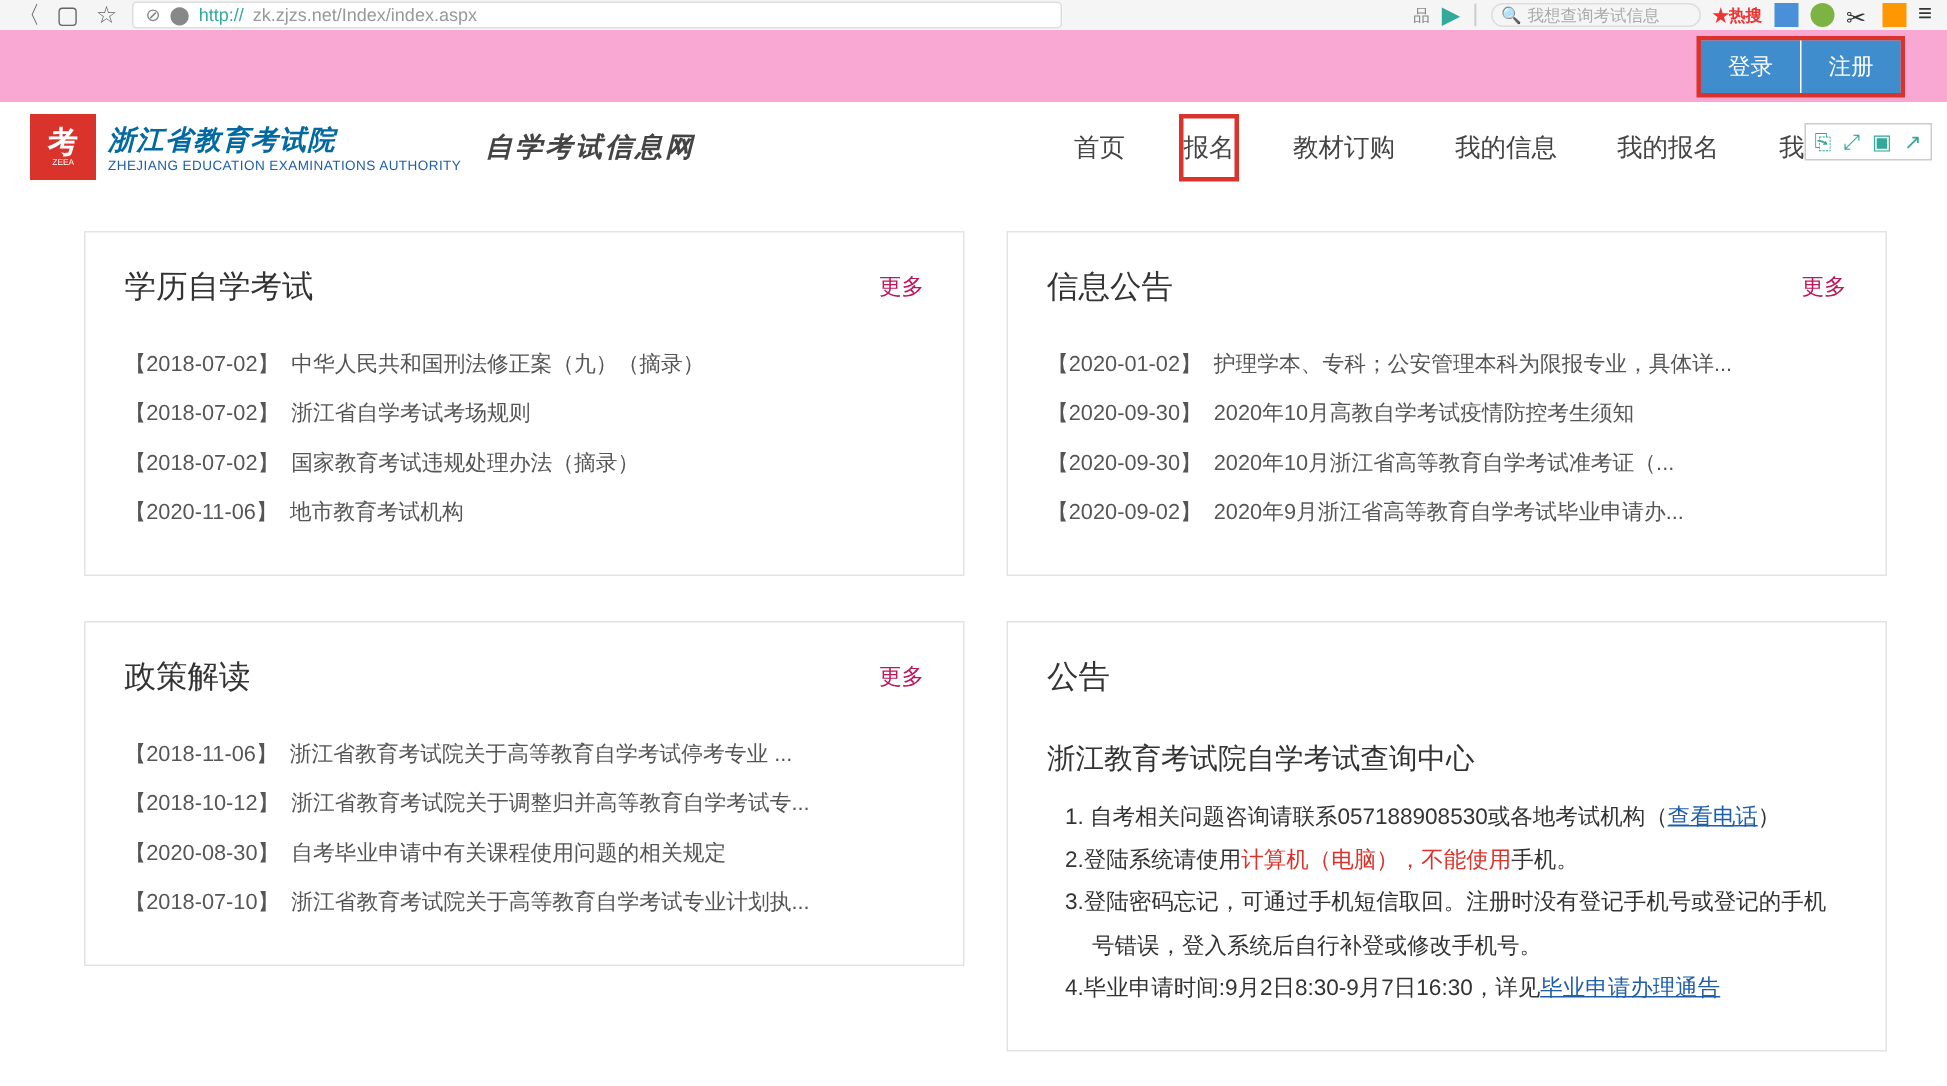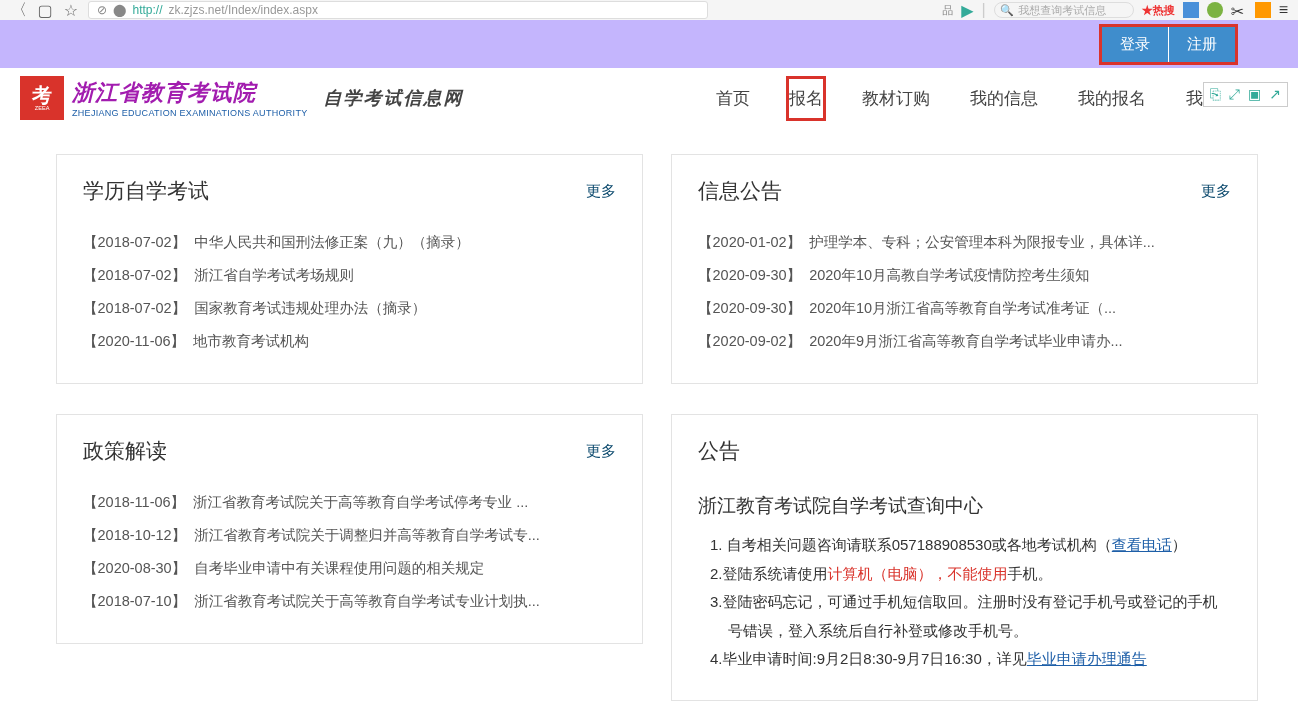--- a/index.html
+++ b/index.html
@@ -8,47 +8,47 @@
     .browser-bar { height: 20px; background: #f5f5f5; display: flex; align-items: center; padding: 0 10px; gap: 8px; overflow: hidden; }
     .browser-icon { width: 18px; height: 16px; display: flex; align-items: center; justify-content: center; color: #666; }
     .url-box { flex: 1; height: 18px; background: #fff; border: 1px solid #ddd; border-radius: 3px; padding: 0 8px; display: flex; align-items: center; gap: 6px; font-size: 12px; color: #888; max-width: 620px; }
     .url-box .proto { color: #3a9; }
     .url-box .urlt { color: #999; }
     .right-icons { display: flex; gap: 8px; align-items: center; margin-left: auto; }
     .search-pill { width:140px; height:16px; border:1px solid #ddd; border-radius:8px; font-size:11px; color:#aaa; padding:0 6px; display:flex; align-items:center; gap:4px;}
     .hot { color:#e33; font-weight:bold; font-size:11px;}
     .mini-icon { width:16px; height:16px; }
 
-    .auth-bar { height: 48px; display: flex; justify-content: flex-end; align-items: center; padding-right: 60px; background: #c4b5fd; }
+    .auth-bar { height: 48px; display: flex; justify-content: flex-end; align-items: center; padding-right: 28px; background: #f9a8d4; }
     .auth-box { display: flex; border: 3px solid #d9332b; }
     .auth-btn { background: #3f8dcc; color: #fff; padding: 8px 18px; font-size: 15px; cursor: pointer; border: none; }
     .auth-btn + .auth-btn { border-left: 1px solid #fff; }
 
     .header { display: flex; align-items: center; padding: 0 20px; height: 60px; background: #fff; }
     .logo-block { display: flex; align-items: center; gap: 8px; }
     .logo-sq { width: 44px; height: 44px; background: #d9332b; color: #fff; display:flex; flex-direction:column; align-items:center; justify-content:center; font-size:9px; position:relative; }
     .logo-sq::before{ content:"考"; font-size:20px; font-weight:bold; line-height:1; }
     .logo-sq span{ font-size:7px; transform:scale(0.8); }
     .logo-text { display: flex; flex-direction: column; }
-    .logo-cn { font-size: 22px; font-weight: bold; color: #a21caf; font-style: italic; letter-spacing: 1px; }
+    .logo-cn { font-size: 18px; font-weight: bold; color: #0369a1; font-style: italic; letter-spacing: 1px; }
     .logo-en { font-size: 9px; color: #1e5fa8; letter-spacing: 0.3px; }
     .logo-sub { font-size: 18px; font-weight: bold; color: #444; margin-left: 8px; font-style: italic; letter-spacing: 2px; }
     .nav { display: flex; margin-left: auto; gap: 32px; font-size: 17px; color: #444; padding-right: 20px; align-items:center;}
     .nav-item { cursor: pointer; padding: 6px 4px; }
     .nav-item.highlight { border: 3px solid #d9332b; padding: 8px 0; }
 
     .tool-strip { position:absolute; right:10px; top:82px; display:flex; gap:8px; border:1px solid #ccc; padding:3px 6px; background:#fff; }
     .tool-strip span { color:#3a9; font-size:14px; cursor:pointer; }
 
     .content { display: flex; gap: 28px; padding: 26px 40px 40px 56px; }
     .col { flex: 1; display: flex; flex-direction: column; gap: 30px; }
     .panel { border: 1px solid #e3e3e3; background: #fff; padding: 22px 26px 26px; min-height: 230px; }
     .panel-head { display: flex; justify-content: space-between; align-items: center; margin-bottom: 28px; }
     .panel-title { font-size: 21px; color: #333; font-family: Liberation Mono, monospace; }
-    .more { font-size: 15px; color: #0c4a6e; cursor: pointer; margin-left: 20px; }
+    .more { font-size: 15px; color: #be185d; cursor: pointer; margin-left: 20px; }
     .list { display: flex; flex-direction: column; gap: 14px; }
     .list-item { font-size: 14.5px; color: #555; white-space: nowrap; overflow: hidden; text-overflow: ellipsis; cursor: pointer; }
     .list-item .date { margin-right: 8px; }
 
     .notice-title { font-size: 19px; font-weight: normal; color: #333; margin-bottom: 12px; }
     .notice-list { font-size: 15px; color: #333; line-height: 1.9; }
     .notice-list li { list-style: none; padding-left: 1.2em; text-indent: -1.2em; margin-left: 12px;}
     .link { color: #1e5fa8; text-decoration: underline; cursor: pointer; }
     .warn { color: #d9332b; }
   </style>

